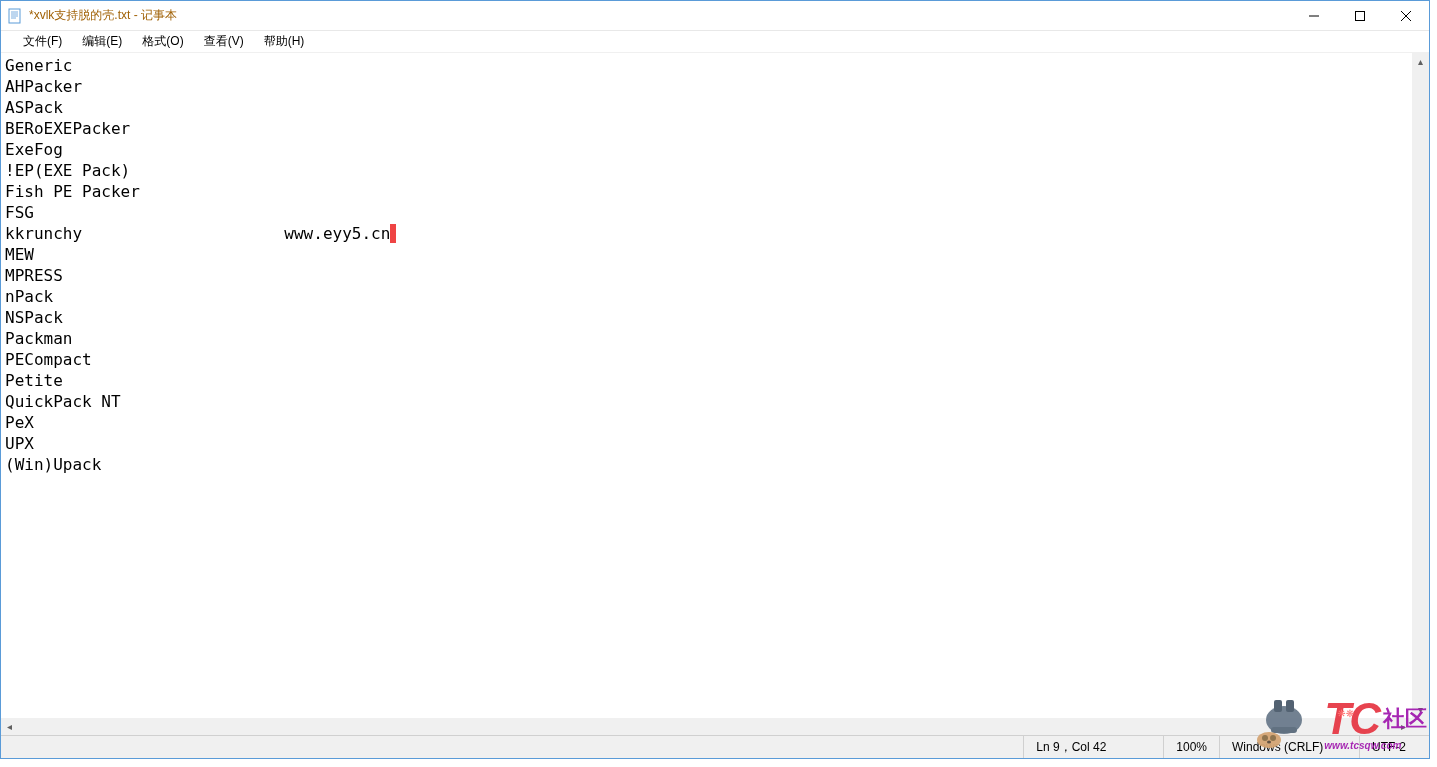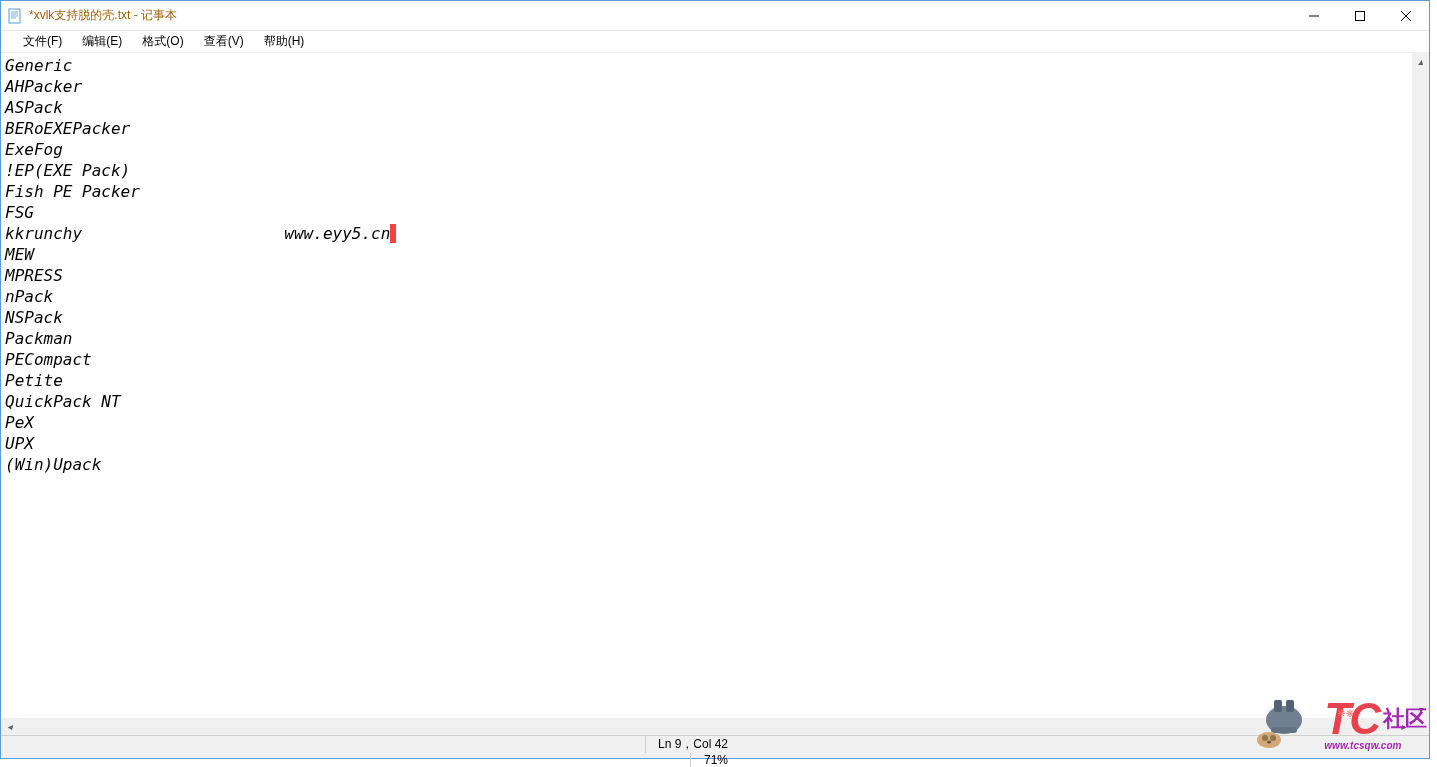--- a/index.html
+++ b/index.html
@@ -78,21 +78,20 @@
       font-size: 12px;
       padding: 2px 10px;
       cursor: pointer;
       color: #000000;
     }
     
     .content-area {
       flex: 1;
       position: relative;
       overflow: hidden;
-      font-style: italic;
     }
     
     .text-content {
       position: absolute;
       top: 0;
       left: 0;
       right: 17px;
       bottom: 17px;
       padding: 2px 4px;
       font-family: Consolas, "Microsoft YaHei", monospace;
@@ -161,21 +160,20 @@
     }
     
     .statusbar {
       height: 23px;
       background: #f0f0f0;
       border-top: 1px solid #d0d0d0;
       display: flex;
       align-items: center;
       font-size: 12px;
       color: #000000;
-      flex-direction: column;
     }
     
     .status-spacer {
       flex: 1;
     }
     
     .status-cell {
       padding: 0 12px;
       border-left: 1px solid #d0d0d0;
       height: 100%;
@@ -329,21 +327,21 @@
       <div class="scroll-track"></div>
       <div class="scroll-arrow">▸</div>
     </div>
 
     <div class="scroll-corner"></div>
   </div>
 
   <div class="statusbar">
     <div class="status-spacer"></div>
     <div class="status-cell wide">Ln 9，Col 42</div>
-    <div class="status-cell zoom">71%</div>
+    <div class="status-cell zoom">100%</div>
     <div class="status-cell wide">Windows (CRLF)</div>
     <div class="status-cell">UTF-2</div>
   </div>
 
 </div>
 
 <div class="watermark">
   <div class="watermark-logo">
     <svg width="70" height="60" viewBox="0 0 70 60">
       <ellipse cx="35" cy="28" rx="18" ry="14" fill="#6b7b8c"></ellipse>

